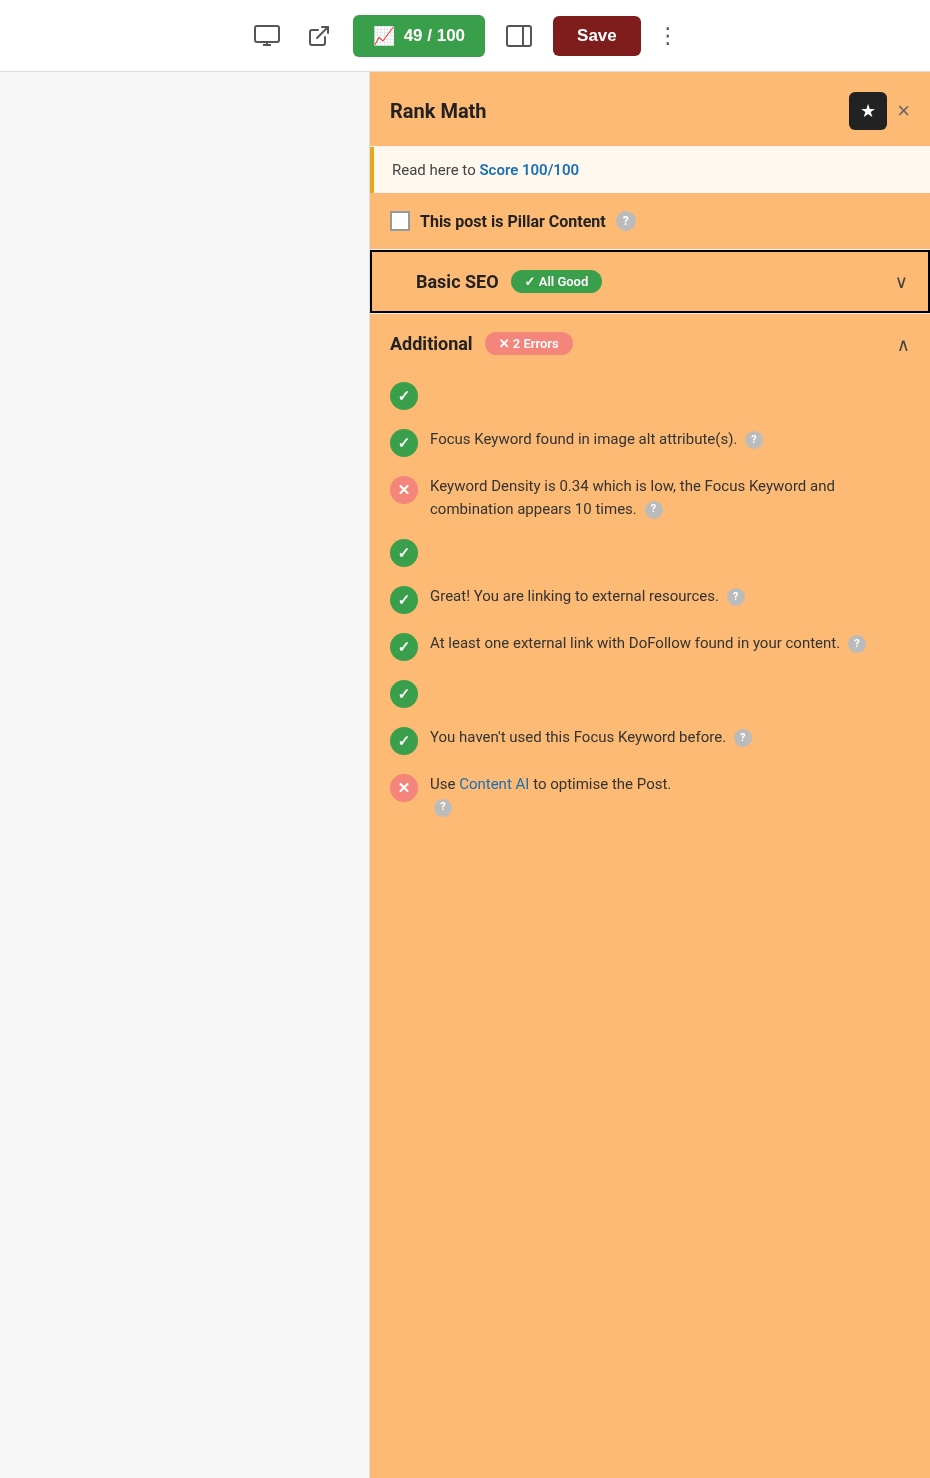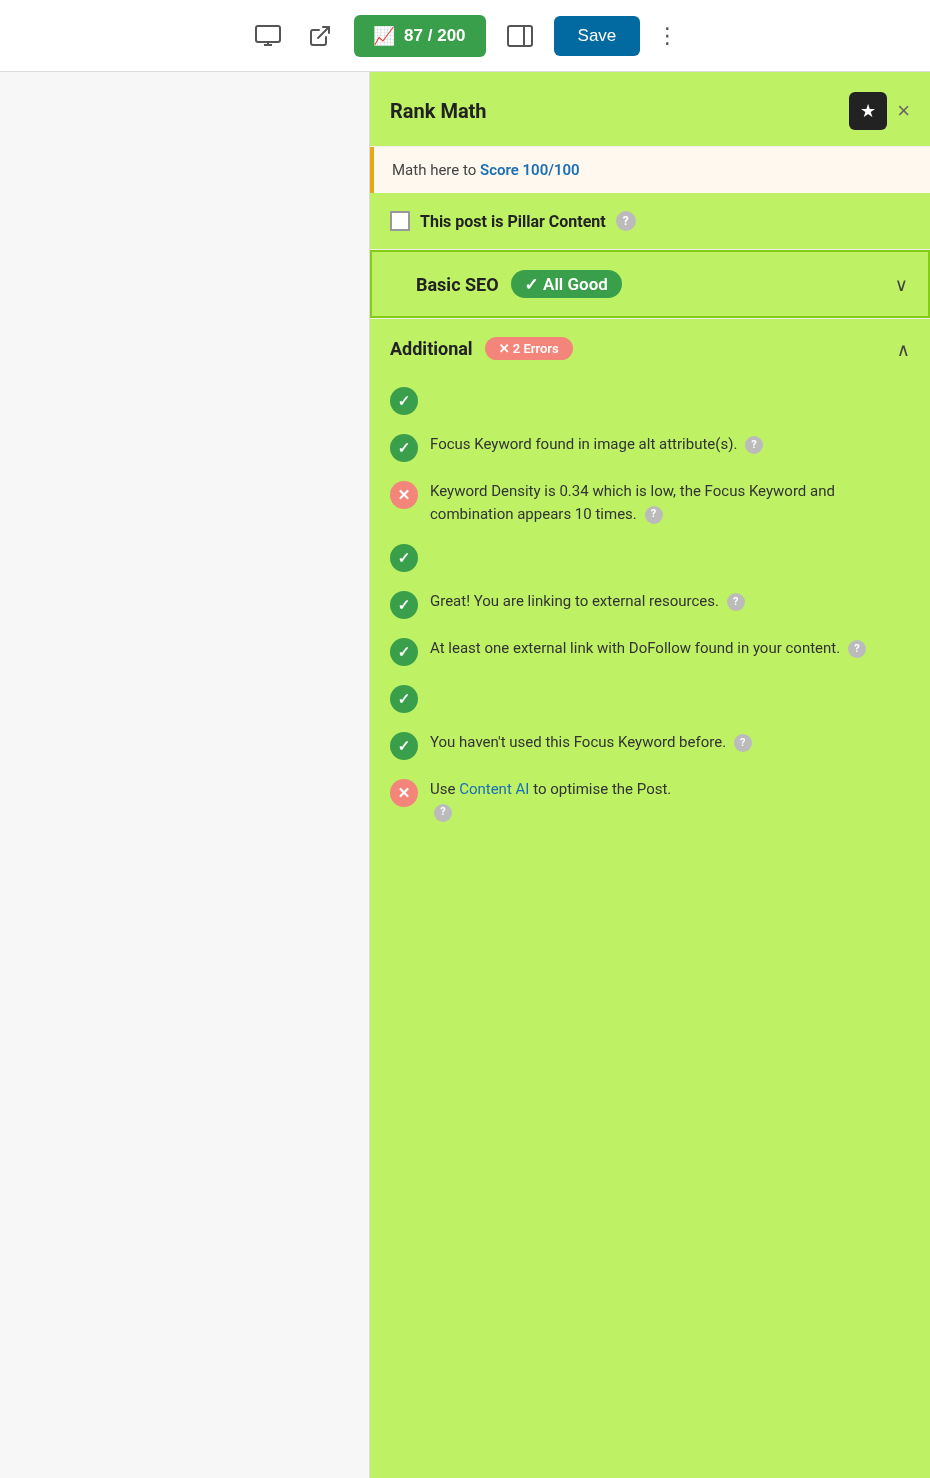--- a/index.html
+++ b/index.html
@@ -33,27 +33,27 @@
       color: #fff;
       border: none;
       border-radius: 6px;
       padding: 10px 20px;
       font-size: 17px;
       font-weight: 600;
       cursor: pointer;
       display: flex; align-items: center; gap: 8px;
     }
     .save-btn {
-      background: #0369a1;
+      background: #7f1d1d;
       color: #fff;
       border: none;
       border-radius: 6px;
       padding: 10px 24px;
       font-size: 17px;
-      font-weight: 400;
+      font-weight: 700;
       cursor: pointer;
     }
     .toolbar-more {
       font-size: 22px;
       cursor: pointer;
       color: #555;
       letter-spacing: 2px;
     }
 
     
@@ -65,21 +65,21 @@
     
     .left-panel {
       flex: 0 0 370px;
       background: #f7f7f7;
       border-right: 1px solid #ddd;
     }
 
     
     .right-panel {
       flex: 1;
-      background: #bef264;
+      background: #fdba74;
       overflow-y: auto;
     }
 
     
     .sidebar-header {
       display: flex;
       align-items: center;
       justify-content: space-between;
       padding: 20px 20px 16px 20px;
       border-bottom: 1px solid #eee;
@@ -161,40 +161,40 @@
     
     .section-header {
       display: flex;
       align-items: center;
       justify-content: space-between;
       padding: 18px 20px;
       cursor: pointer;
       border: 2px solid transparent;
     }
     .section-header.basic-seo {
-      border: 2px solid #84cc16;
+      border: 2px solid #000000;
       margin: 0;
       padding-left: 44px;
     }
     .section-header-left {
       display: flex;
       align-items: center;
       gap: 12px;
     }
     .section-title {
       font-size: 18px;
       font-weight: 700;
       color: #222;
     }
     .badge-good {
       background: #3a9f4a;
       color: #fff;
       border-radius: 20px;
       padding: 4px 14px;
-      font-size: 17px;
+      font-size: 13px;
       font-weight: 600;
       display: flex;
       align-items: center;
       gap: 5px;
     }
     .badge-errors {
       background: #f4857a;
       color: #fff;
       border-radius: 20px;
       padding: 4px 14px;
@@ -289,21 +289,21 @@
   </div>
   <div class="toolbar-icon">
     <svg width="24" height="24" viewBox="0 0 24 24" fill="none" xmlns="http://www.w3.org/2000/svg">
       <path d="M18 13v6a2 2 0 01-2 2H5a2 2 0 01-2-2V8a2 2 0 012-2h6" stroke="#555" stroke-width="2" stroke-linecap="round"></path>
       <polyline points="15 3 21 3 21 9" stroke="#555" stroke-width="2" stroke-linecap="round" stroke-linejoin="round"></polyline>
       <line x1="10" y1="14" x2="21" y2="3" stroke="#555" stroke-width="2" stroke-linecap="round"></line>
     </svg>
   </div>
   <button class="score-btn">
     <span style="font-size:18px;">📈</span>
-    <span>87 / 200</span>
+    <span>49 / 100</span>
   </button>
   <div class="toolbar-icon">
     <svg width="26" height="22" viewBox="0 0 26 22" fill="none">
       <rect x="1" y="1" width="24" height="20" rx="2" stroke="#555" stroke-width="2" fill="none"></rect>
       <line x1="17" y1="1" x2="17" y2="21" stroke="#555" stroke-width="2"></line>
     </svg>
   </div>
   <button class="save-btn">Save</button>
   <div class="toolbar-more">⋮</div>
 </div>
@@ -316,21 +316,21 @@
 
     <div class="sidebar-header">
       <span class="sidebar-title">Rank Math</span>
       <div class="sidebar-header-actions">
         <button class="star-btn">★</button>
         <button class="close-btn">×</button>
       </div>
     </div>
 
     <div class="info-banner">
-      <span>Math here to </span><a href="#">Score 100/100</a>
+      <span>Read here to </span><a href="#">Score 100/100</a>
     </div>
 
     <div class="pillar-row">
       <div class="pillar-checkbox"></div>
       <span class="pillar-label">This post is Pillar Content</span>
       <span class="help-icon">?</span>
     </div>
 
     <div class="section-header basic-seo">
       <div class="section-header-left">

